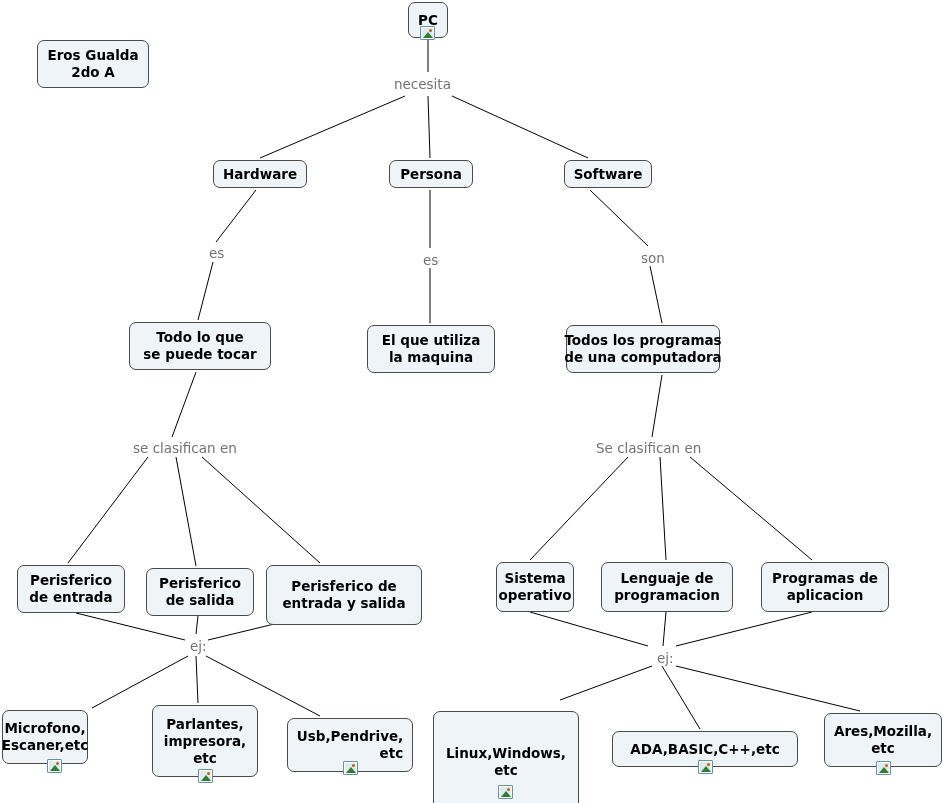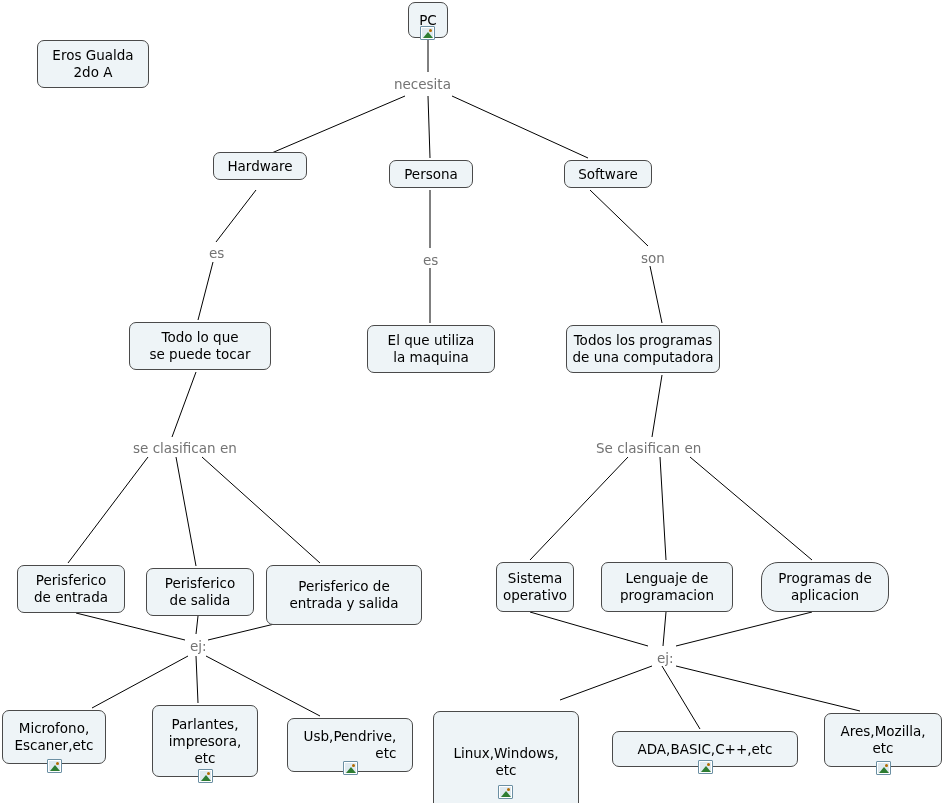--- a/index.html
+++ b/index.html
@@ -32,20 +32,21 @@
     color: #000000;
     font-size: 13.5px;
     line-height: 17px;
     text-align: center;
     display: flex;
     flex-direction: column;
     align-items: center;
     justify-content: center;
     padding: 2px 6px;
     white-space: pre;
+    font-weight: bold;
   }
   .node .label {
     display: block;
   }
   .linklabel {
     position: absolute;
     color: #737373;
     font-size: 13.5px;
     line-height: 16px;
     white-space: pre;
@@ -146,21 +147,21 @@
   <div class="node" style="left:408px; top:2px; width:40px; height:36px;">
     <span class="label">PC</span>
   </div>
   <div class="imgicon" style="left:420px; top:26px;">
     <div class="mount">
         <div class="hill"></div>
         <div class="sun"></div>
       </div>
   </div>
 
-  <div class="node" style="left:213px; top:152px; width:94px; height:28px;">
+  <div class="node" style="left:213px; top:160px; width:94px; height:28px;">
     <span class="label">Hardware</span>
   </div>
   <div class="node" style="left:389px; top:160px; width:84px; height:28px;">
     <span class="label">Persona</span>
   </div>
   <div class="node" style="left:546px; top:160px; width:88px; height:28px;margin-left:18px;">
     <span class="label">Software</span>
   </div>
 
   <div class="node" style="left:129px; top:322px; width:142px; height:48px;">
@@ -190,26 +191,26 @@
   </div>
 
   <div class="node" style="left:496px; top:562px; width:78px; height:50px;">
     <span class="label">Sistema
 operativo</span>
   </div>
   <div class="node" style="left:601px; top:562px; width:132px; height:50px;">
     <span class="label">Lenguaje de
 programacion</span>
   </div>
-  <div class="node" style="left:761px; top:562px; width:128px; height:50px;border-radius:17px;">
+  <div class="node" style="left:761px; top:562px; width:128px; height:50px;">
     <span class="label">Programas de
 aplicacion</span>
   </div>
 
-  <div class="node" style="left:2px; top:710px; width:104px; height:54px;">
+  <div class="node" style="left:2px; top:710px; width:86px; height:54px;">
     <span class="label">Microfono,
 Escaner,etc</span>
   </div>
   <div class="imgicon" style="left:47px; top:759px;">
     <div class="mount">
         <div class="hill"></div>
         <div class="sun"></div>
       </div>
   </div>
 

